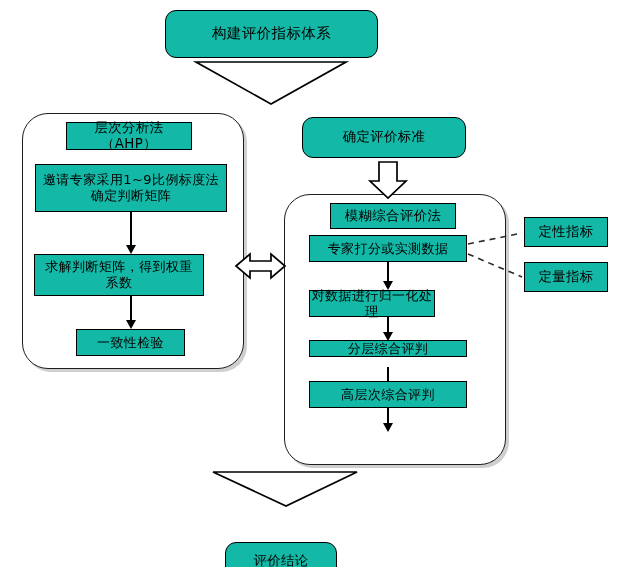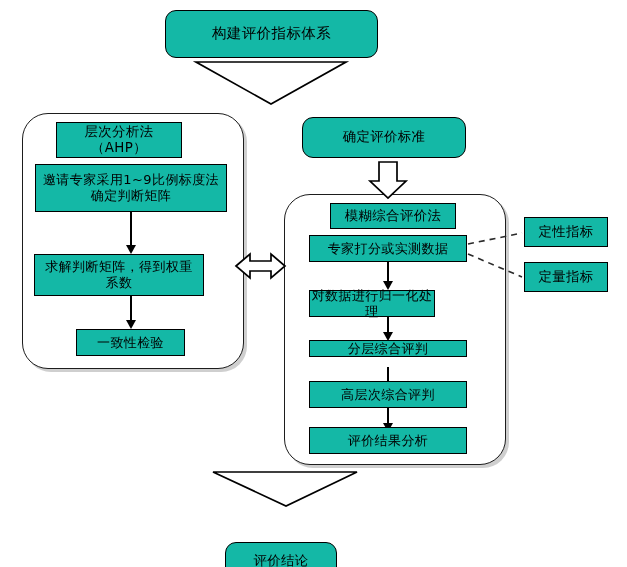--- a/index.html
+++ b/index.html
@@ -112,21 +112,21 @@
 
     <path class="dash" d="M 468,254 L 522,277"></path>
 
     <polygon class="bigtri" points="213,472 357,472 286,506"></polygon>
   </svg>
 
   <div class="node rounded n-lg" style="left:165px; top:10px; width:213px; height:48px;">构建评价指标体系</div>
 
   <div class="panel" style="left:22px; top:113px; width:222px; height:256px;"></div>
 
-  <div class="node sq n-md" style="left:56px; top:122px; width:126px; height:36px;">层次分析法（AHP）</div>
+  <div class="node sq n-md" style="left:66px; top:122px; width:126px; height:28px;">层次分析法（AHP）</div>
 
   <div class="node sq n-sm" style="left:35px; top:164px; width:192px; height:48px; padding:1px 6px;">邀请专家采用1~9比例标度法确定判断矩阵</div>
 
   <div class="vline" style="left:130px; top:212px; height:36px;"></div>
   <div class="vhead" style="left:125.5px; top:245px;"></div>
 
   <div class="node sq n-sm" style="left:34px; top:254px; width:170px; height:42px; padding:3px 6px;">求解判断矩阵，得到权重系数</div>
 
   <div class="vline" style="left:130px; top:296px; height:27px;"></div>
   <div class="vhead" style="left:125.5px; top:320px;"></div>
@@ -152,21 +152,20 @@
   <div class="node sq n-sm" style="left:309px; top:340px; width:158px; height:17px;">分层综合评判</div>
 
   <div class="vline" style="left:387px; top:367px; height:18px;"></div>
   <div class="vhead" style="left:382.5px; top:382px;"></div>
 
   <div class="node sq n-sm" style="left:309px; top:381px; width:158px; height:27px;">高层次综合评判</div>
 
   <div class="vline" style="left:387px; top:408px; height:18px;"></div>
   <div class="vhead" style="left:382.5px; top:423px;"></div>
 
-  <div class="node sq n-sm" style="left:309px; top:427px; width:158px; height:27px;">评价结果分析</div>
 
   <div class="node sq n-md" style="left:524px; top:217px; width:84px; height:30px;">定性指标</div>
 
   <div class="node sq n-md" style="left:524px; top:262px; width:84px; height:30px;">定量指标</div>
 
   <div class="node rounded n-md" style="left:225px; top:513px; width:112px; height:38px;margin-top:29px;">评价结论</div>
 
 </div>
 
 </body></html>

